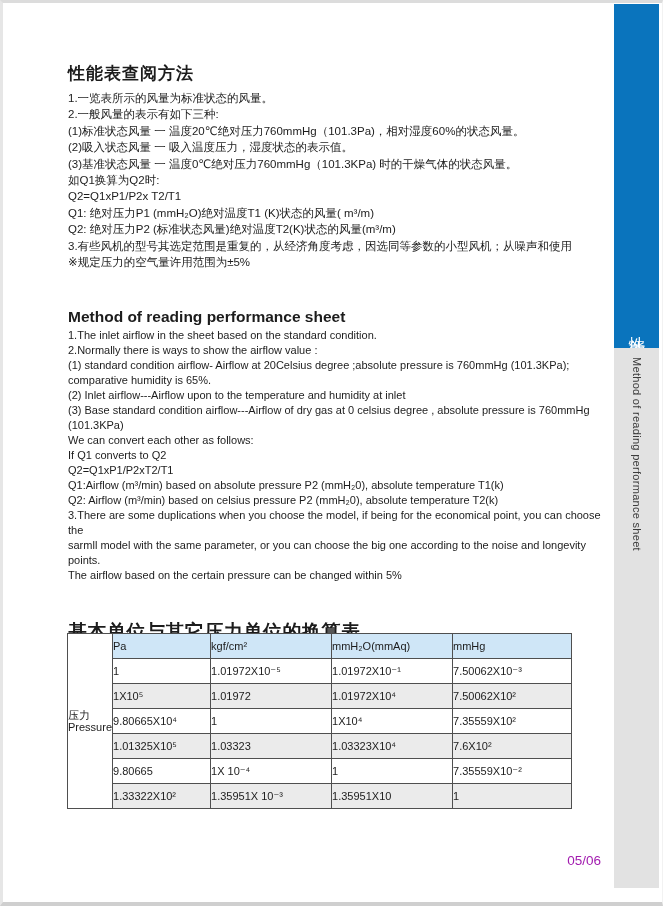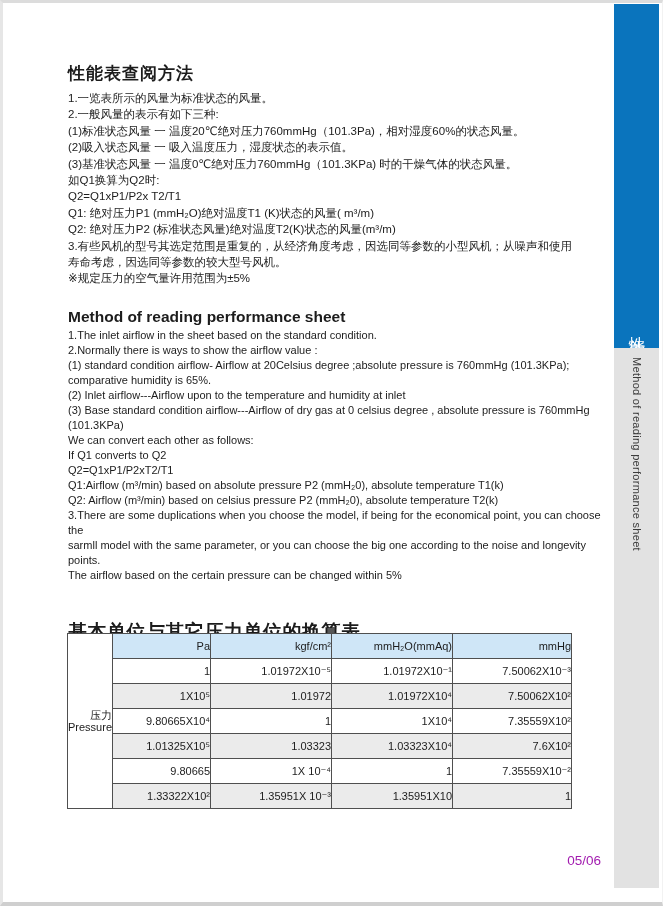--- a/index.html
+++ b/index.html
@@ -36,21 +36,21 @@
   }
   .conv-title-en {
     position:absolute; left:68px; top:631px;
     font-size:13px; font-weight:bold;
   }
   table.conv {
     position:absolute; left:67px; top:633px;
     border-collapse:collapse; table-layout:fixed;
   }
   table.conv th, table.conv td {
-    border:1px solid #4f4f4f; text-align:right; vertical-align:middle;
+    border:1px solid #4f4f4f; text-align:left; vertical-align:middle;
     font-size:11px; font-weight:normal; padding:0; background:#ffffff;
   }
   table.conv tr { height:25px; }
   table.conv th { background:var(--table_header_blue); }
   td.rowhead {
     background:var(--table_header_blue);
     font-size:10.5px; line-height:12.5px;margin-left:25px;
   }
   tr.alt td { background:var(--row_alt_gray); }
   .tab-blue {
@@ -87,21 +87,20 @@
   <div>1.一览表所示的风量为标准状态的风量。</div>
   <div>2.一般风量的表示有如下三种:</div>
   <div>(1)标准状态风量 一 温度20℃绝对压力760mmHg（101.3Pa)，相对湿度60%的状态风量。</div>
   <div>(2)吸入状态风量 一 吸入温度压力，湿度状态的表示值。</div>
   <div>(3)基准状态风量 一 温度0℃绝对压力760mmHg（101.3KPa) 时的干燥气体的状态风量。</div>
   <div>如Q1换算为Q2时:</div>
   <div>Q2=Q1xP1/P2x T2/T1</div>
   <div>Q1: 绝对压力P1 (mmH₂O)绝对温度T1 (K)状态的风量( m³/m)</div>
   <div>Q2: 绝对压力P2 (标准状态风量)绝对温度T2(K)状态的风量(m³/m)</div>
   <div>3.有些风机的型号其选定范围是重复的，从经济角度考虑，因选同等参数的小型风机；从噪声和使用</div>
-  <div>寿命考虑，因选同等参数的较大型号风机。</div>
   <div>※规定压力的空气量许用范围为±5%</div>
 </div>
 
 <h2 class="en-title">Method of reading performance sheet</h2>
 
 <div class="en-body">
   <div>1.The inlet airflow in the sheet based on the standard condition.</div>
   <div>2.Normally there is ways to show the airflow value :</div>
   <div>(1) standard condition airflow- Airflow at 20Celsius degree ;absolute pressure is 760mmHg (101.3KPa);</div>
   <div>comparative humidity is 65%.</div>

